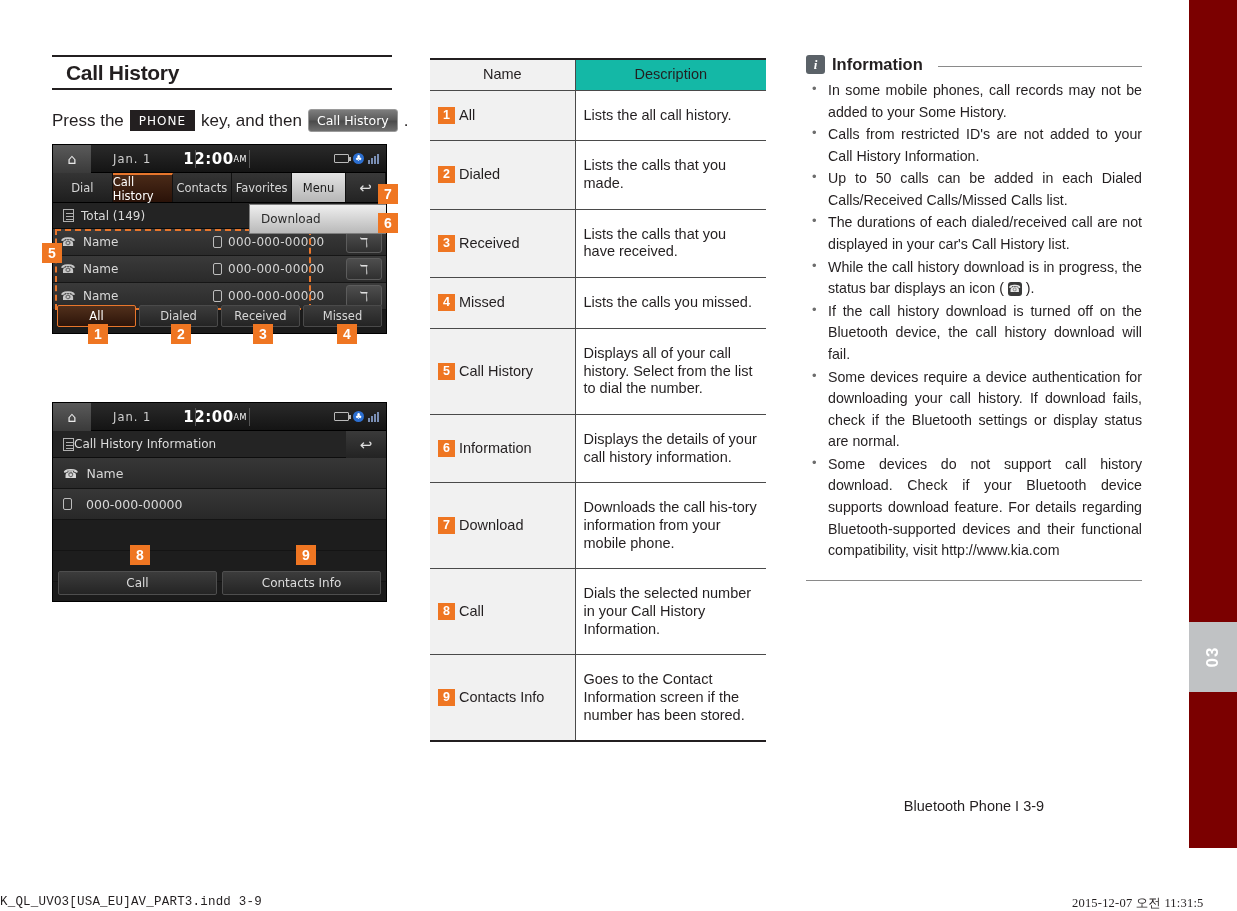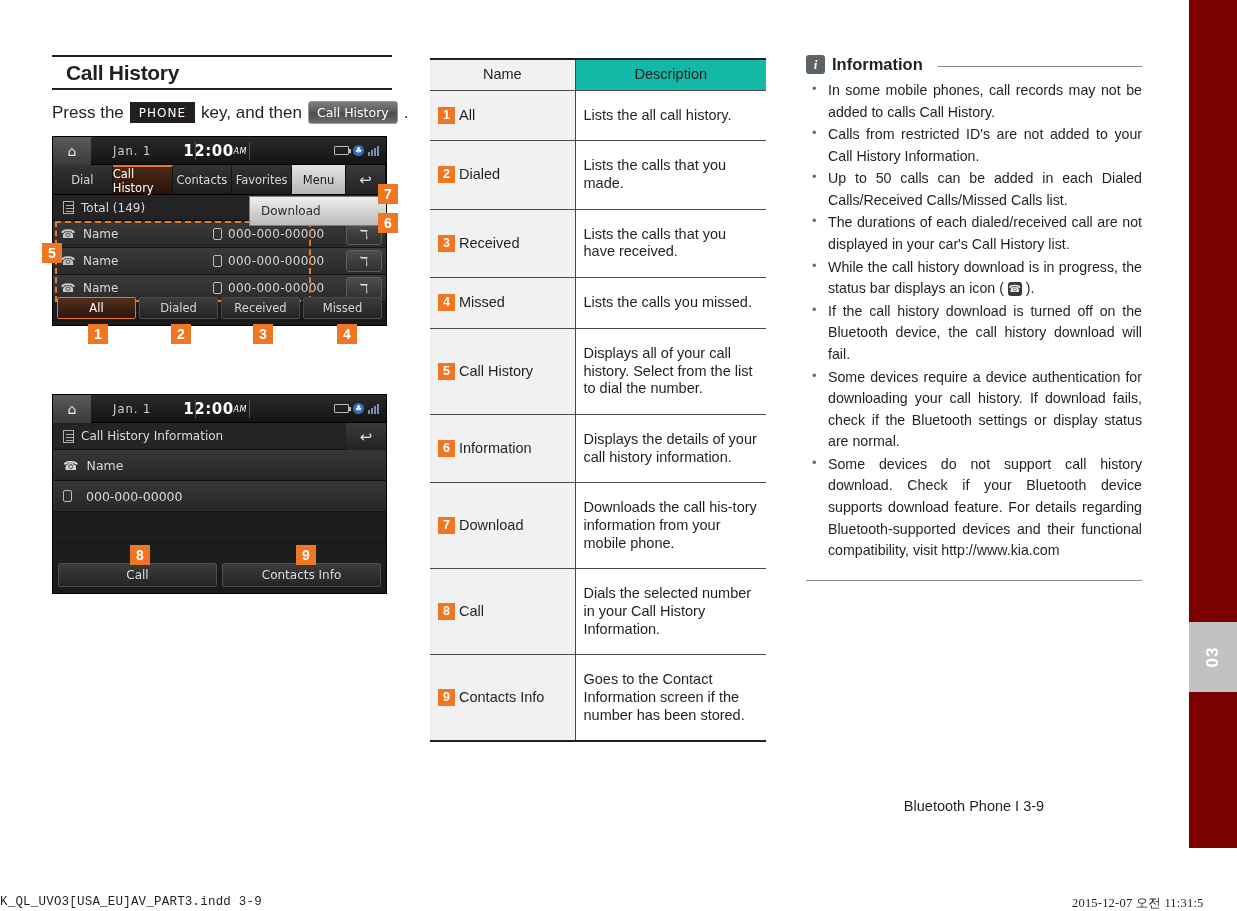--- a/index.html
+++ b/index.html
@@ -35,21 +35,21 @@
   
   .col-left  { position: absolute; left: 52px;  top: 55px; width: 340px; }
   .col-mid   { position: absolute; left: 430px; top: 58px; width: 336px; }
   .col-right { position: absolute; left: 806px; top: 55px; width: 336px; }
 
   
   .sec-title-wrap { border-top: 2px solid #231f20; border-bottom: 2px solid #231f20; padding: 4px 0 3px 14px; }
   .sec-title { font-size: 21px; font-weight: bold; color: #231f20; letter-spacing: -0.3px; }
 
   .press-line {
-    margin-top: 11px; font-size: 17px; color: #231f20;
+    margin-top: 19px; font-size: 17px; color: #231f20;
     display: flex; align-items: center; gap: 6px; white-space: nowrap;
   }
   .key-chip {
     display: inline-block; background: #231f20; color: #fff;
     font-size: 12px; letter-spacing: 1px; padding: 4px 9px 3px;
     font-family: "DejaVu Sans", sans-serif;
   }
   .btn-chip {
     display: inline-block;
     background: linear-gradient(180deg,#7d7d7d 0%,#5a5a5a 48%,#4a4a4a 52%,#6e6e6e 100%);
@@ -73,21 +73,21 @@
     border-bottom: 1px solid #000;
   }
   .home-btn {
     width: 38px; height: 28px; background: linear-gradient(180deg,#5a5a5a,#3a3a3a);
     display: flex; align-items: center; justify-content: center;
     color: #e8e8e8; font-size: 14px;
   }
   .sb-date { color: #cfcfcf; font-size: 11.5px; margin-left: 22px; letter-spacing: 1px; }
   .sb-sep { position: absolute; left: 142px; top: 5px; width: 1px; height: 18px; background: #555; }
   .sb-time { color: #ffffff; font-size: 15px; font-weight: bold; margin-left: 32px; letter-spacing: 0.5px; }
-  .sb-ampm { font-size: 8px; font-weight: normal; vertical-align: 2px; font-style: italic; }
+  .sb-ampm { font-size: 8px; font-weight: normal; vertical-align: 2px; }
   .sb-sep2 { position: absolute; left: 196px; top: 5px; width: 1px; height: 18px; background: #555; }
   .sb-icons { position: absolute; right: 7px; top: 8px; display: flex; align-items: center; gap: 4px; }
   .ic-batt { width: 15px; height: 9px; border: 1px solid #b9b9b9; border-radius: 1px; position: relative; }
   .ic-batt::after { content:""; position:absolute; right:-3px; top:2px; width:2px; height:4px; background:#b9b9b9; }
   .ic-bt { width: 11px; height: 11px; border-radius: 50%; background: #2c6fd1; color:#fff; font-size:8px;
            display:flex; align-items:center; justify-content:center; }
   .ic-sig { display: flex; align-items: flex-end; gap: 1px; height: 10px; }
   .ic-sig i { width: 2px; background: #7a8fb5; display:block; }
   .ic-sig i:nth-child(1){height:4px}.ic-sig i:nth-child(2){height:6px}
   .ic-sig i:nth-child(3){height:8px}.ic-sig i:nth-child(4){height:10px}
@@ -153,21 +153,21 @@
     flex: 1; height: 22px; background: linear-gradient(180deg,#3c3c3c,#242424);
     border: 1px solid #4a4a4a; border-radius: 2px;
     display: flex; align-items: center; justify-content: center;
     color: #d6d6d6; font-size: 11.5px;
   }
   .btab.sel { background: linear-gradient(180deg,#51301c,#2d1409); border-color: #e8762c; color: #ffffff; }
 
   
   .infobar {
     height: 27px; background: #242424; display: flex; align-items: center;
-    padding-left: 10px; color: #dcdcdc; font-size: 12px; gap: 7px;
+    padding-left: 10px; color: #dcdcdc; font-size: 12px; 
     border-bottom: 1px solid #0d0d0d; position: relative;
   }
   .infobar .back2 {
     position: absolute; right: 0; top: 0; width: 40px; height: 27px;
     background: linear-gradient(180deg,#3a3a3a,#232323); color: #e0e0e0;
     display: flex; align-items: center; justify-content: center; font-size: 15px;
   }
   .detrow {
     height: 31px; display: flex; align-items: center;
     background: linear-gradient(180deg,#373737,#282828);
@@ -470,21 +470,21 @@
   </div>
 
   <div class="col-right">
     <div class="info-head">
       <span class="info-i">i</span>
       <span class="info-title">Information</span>
       <span class="info-rule"></span>
     </div>
 
     <ul class="info-list">
-      <li>In some mobile phones, call records may not be added to calls Call History.</li>
+      <li>In some mobile phones, call records may not be added to your Some History.</li>
       <li>Calls from restricted ID's are not added to your Call History Information.</li>
       <li>Up to 50 calls can be added in each Dialed Calls/Received Calls/Missed Calls list.</li>
       <li>The durations of each dialed/received call are not displayed in your car's Call History list.</li>
       <li><span>While the call history download is in progress, the status bar displays an icon ( </span><span class="inline-icon"></span><span> ).</span></li>
       <li>If the call history download is turned off on the Bluetooth device, the call history download will fail.</li>
       <li>Some devices require a device authentication for downloading your call history. If download fails, check if the Bluetooth settings or display status are normal.</li>
       <li>Some devices do not support call history download. Check if your Bluetooth device supports download feature. For details regarding Bluetooth-supported devices and their functional compatibility, visit http://www.kia.com</li>
     </ul>
     <div class="info-bottom-rule"></div>
   </div>

